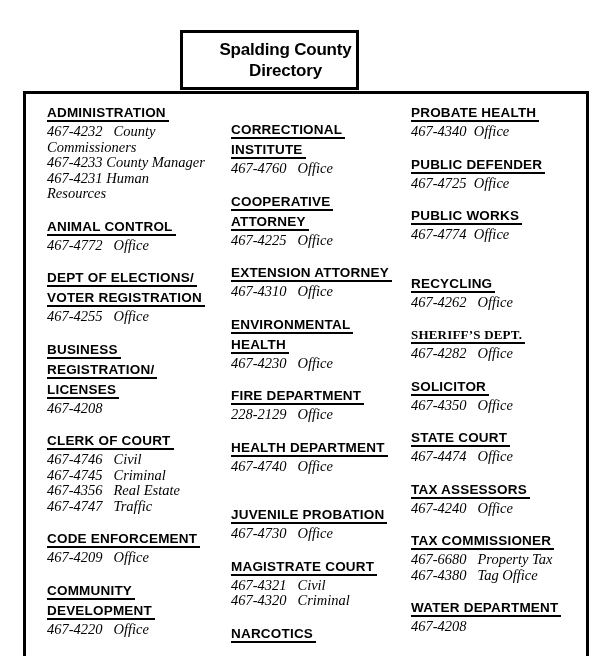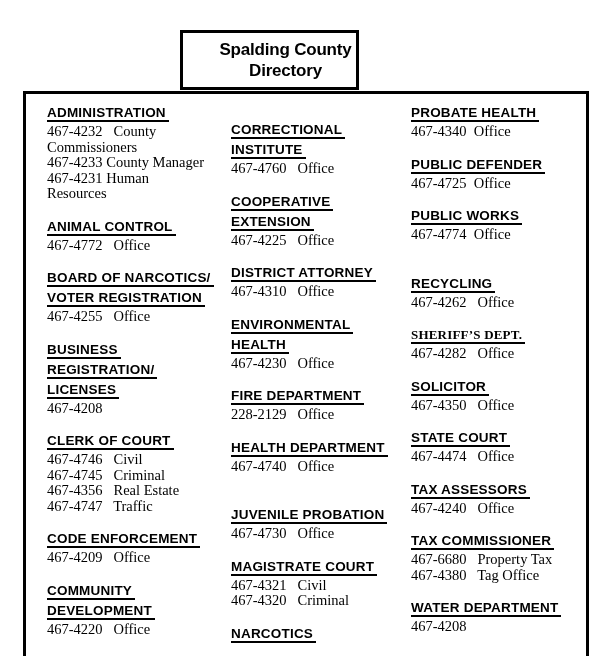--- a/index.html
+++ b/index.html
@@ -78,20 +78,21 @@
   .hline.serif-heading span {
     font-family: "Liberation Serif", serif;
     font-size: 13px;
     letter-spacing: 0.2px;
   }
   .entry {
     font-family: "Liberation Serif", serif;
     font-size: 14.5px;
     line-height: 15.5px;
     white-space: pre;
+    font-style: italic;
   }
 </style>
 </head>
 <body>
 
 <div class="title-box">
   <div class="title-line">Spalding County</div>
   <div class="title-line">Directory</div>
 </div>
 
@@ -103,21 +104,21 @@
         <div class="entry">Commissioners</div>
         <div class="entry">467-4233 County Manager</div>
         <div class="entry">467-4231 Human</div>
         <div class="entry">Resources</div>
       </div>
       <div class="section">
         <div class="hline"><span>ANIMAL CONTROL</span></div>
         <div class="entry">467-4772   Office</div>
       </div>
       <div class="section">
-        <div class="hline"><span>BOARD OF NARCOTICS/</span></div>
+        <div class="hline"><span>DEPT OF ELECTIONS/</span></div>
         <div class="hline"><span>VOTER REGISTRATION</span></div>
         <div class="entry">467-4255   Office</div>
       </div>
       <div class="section">
         <div class="hline"><span>BUSINESS</span></div>
         <div class="hline"><span>REGISTRATION/</span></div>
         <div class="hline"><span>LICENSES</span></div>
         <div class="entry">467-4208</div>
       </div>
       <div class="section">
@@ -138,25 +139,25 @@
       </div>
     </div>
   <div class="col col-2">
       <div class="section">
         <div class="hline"><span>CORRECTIONAL</span></div>
         <div class="hline"><span>INSTITUTE</span></div>
         <div class="entry">467-4760   Office</div>
       </div>
       <div class="section">
         <div class="hline"><span>COOPERATIVE</span></div>
-        <div class="hline"><span>EXTENSION</span></div>
+        <div class="hline"><span>ATTORNEY</span></div>
         <div class="entry">467-4225   Office</div>
       </div>
       <div class="section">
-        <div class="hline"><span>DISTRICT ATTORNEY</span></div>
+        <div class="hline"><span>EXTENSION ATTORNEY</span></div>
         <div class="entry">467-4310   Office</div>
       </div>
       <div class="section">
         <div class="hline"><span>ENVIRONMENTAL</span></div>
         <div class="hline"><span>HEALTH</span></div>
         <div class="entry">467-4230   Office</div>
       </div>
       <div class="section">
         <div class="hline"><span>FIRE DEPARTMENT</span></div>
         <div class="entry">228-2129   Office</div>

